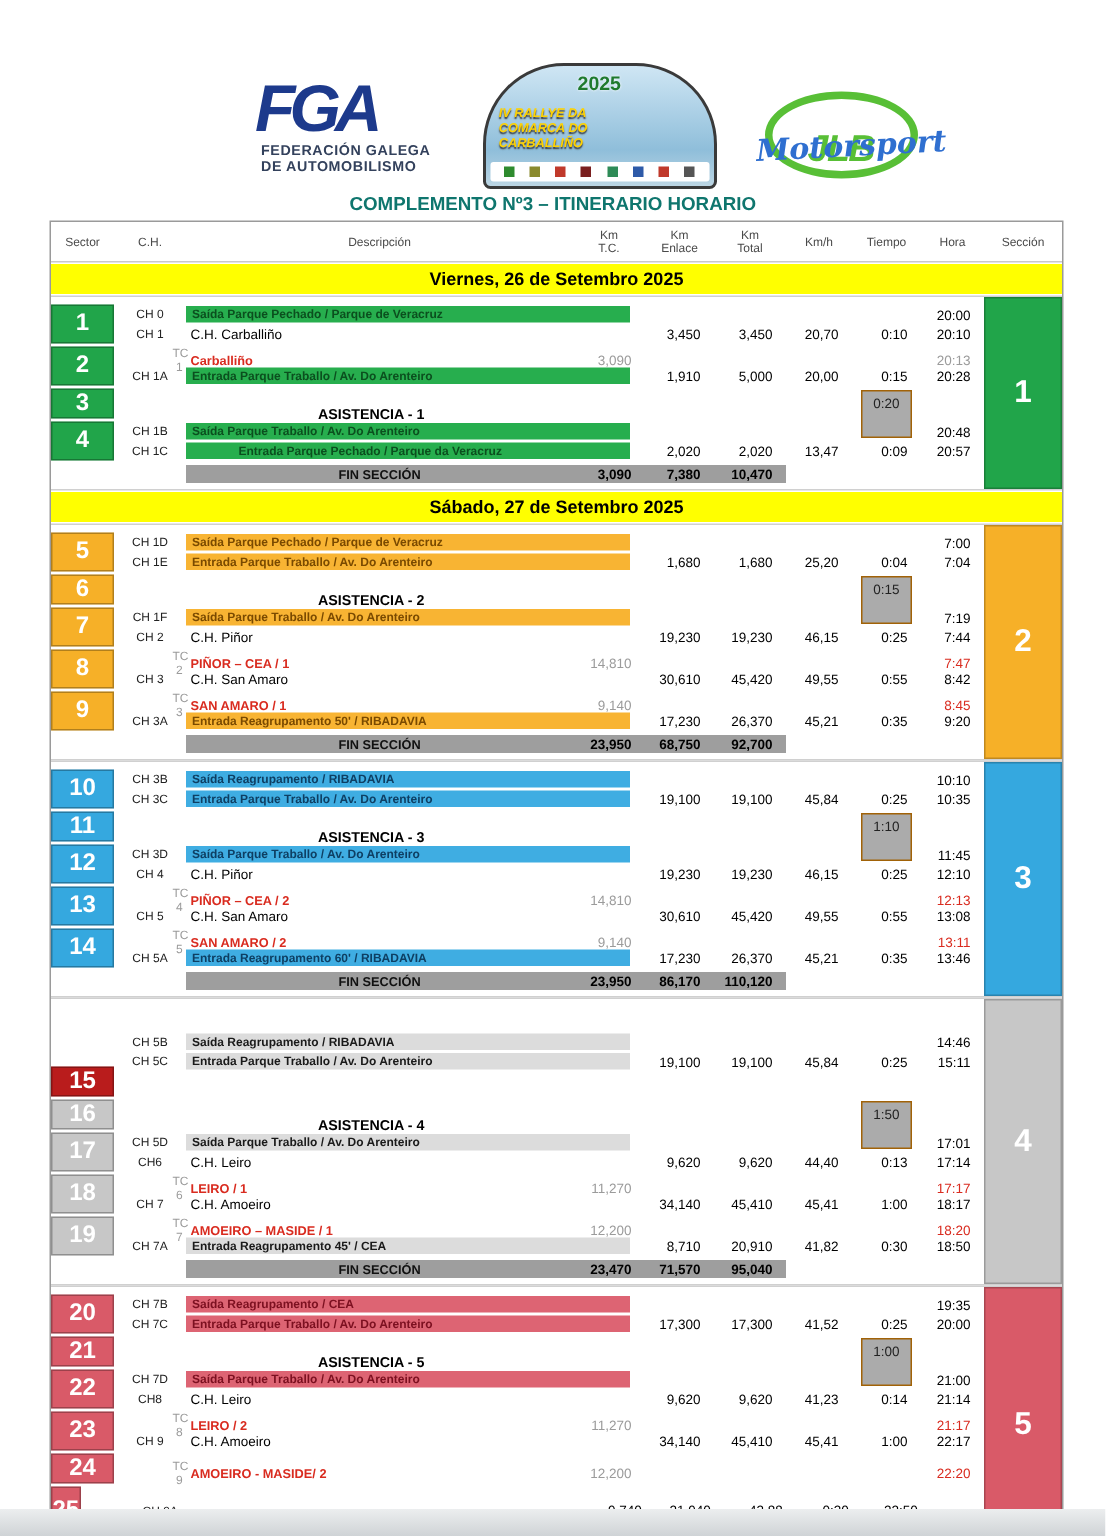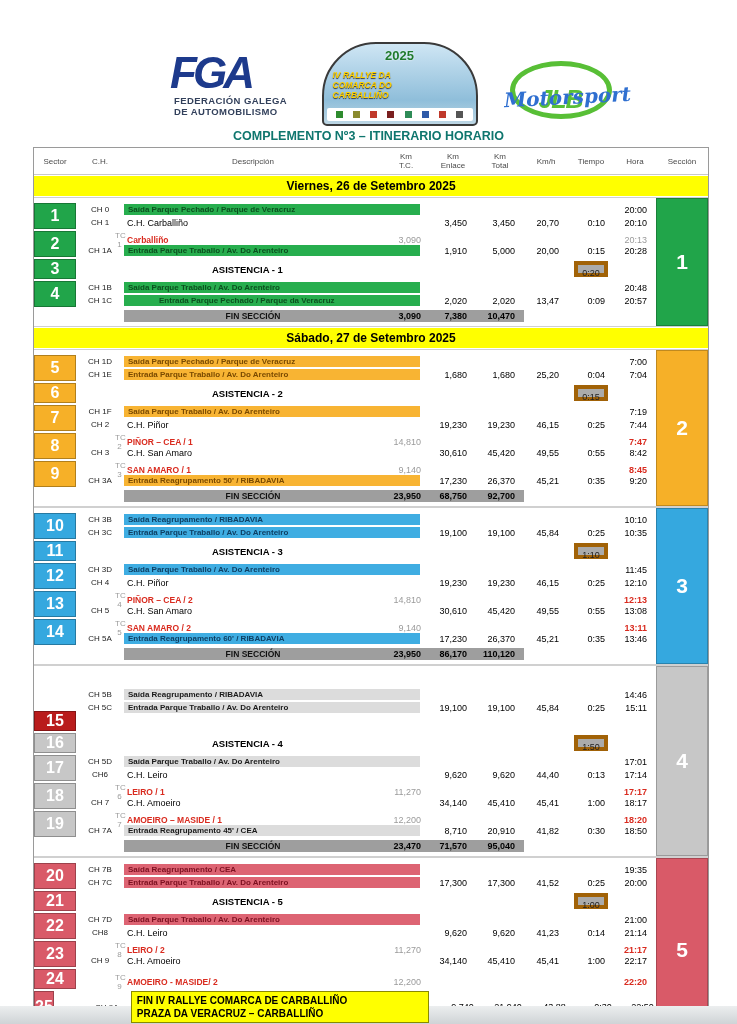--- a/index.html
+++ b/index.html
@@ -57,24 +57,24 @@
   .c-desc{text-align:left;position:relative;}
   .desc-plain{padding-left:3px;color:#000;}
   .desc-red{padding-left:3px;color:#d92b1f;font-weight:bold;font-size:8.5px;}
   .bar{position:relative;z-index:1;width:calc(100% + 38px);box-sizing:border-box;
     padding:1px 4px;font-weight:bold;font-size:8px;line-height:9px;}
   .finish-box{position:relative;z-index:1;width:calc(100% + 40px);box-sizing:border-box;
     background:#ffff00;border:1px solid #8a8a00;color:#000;font-weight:bold;font-size:10px;
     line-height:13px;padding:2px 5px;}
   .c-num{text-align:right;padding-right:9px;color:#000;}
   .c-num.gray{color:#9b9b9b;}
-  .c-num.red{color:#d92b1f;font-weight:bold;}
+  .c-num.red{color:#d92b1f;font-weight:normal;}
   .asist-label{padding-left:88px;font-weight:bold;font-size:9.5px;color:#000;}
-  .asist-box{background:#ababab;height:16px;line-height:16px;text-align:center;
-    margin:0 6px;color:#222;font-size:9px;border:4px solid #a16207;box-sizing:border-box;}
+  .asist-box{background:#ababab;height:32px;line-height:16px;text-align:center;
+    margin:0 6px;color:#222;font-size:9px;border:1px solid #a16207;box-sizing:border-box;}
   .fin-row .fin-label{background:#9e9e9e;font-weight:bold;font-size:8.5px;text-align:center;
     height:12px;line-height:12px;}
   .fin-row .fin-num{background:#9e9e9e;font-weight:bold;height:12px;line-height:12px;}
   .totals{display:flex;height:18px;align-items:center;margin:3px 0 2px 0;}
   .totals .line{height:15px;font-weight:bold;}
   .tot-cell{border-top:1px solid #8a8a8a;border-bottom:1px solid #8a8a8a;height:15px;line-height:15px;box-sizing:border-box;}
   .tot-first{border-left:1px solid #8a8a8a;text-align:center;font-size:9.5px;}
   .tot-last-pad{border-right:1px solid #8a8a8a;}
   .bottom-strip{position:absolute;left:0;bottom:0;width:737px;height:18px;
     background:linear-gradient(#eceeef,#cfd3d6);}
@@ -830,26 +830,20 @@
               <div class="c-num "></div>
               <div class="c-num red">22:20</div>
             </div>
           </div>
         </div>
         <div class="rowblock">
           <div class="sector-num" style="background: rgb(217, 90, 104);">25</div>
           <div class="lines">
             <div class="line tall" style="height: 32px; padding-left: 29px;">
               <div class="c-ch">CH 9A</div>
-              <div class="c-desc">
-                <div class="finish-box">
-                  <div>FIN IV RALLYE COMARCA DE CARBALLIÑO</div>
-                  <div>PRAZA DA VERACRUZ – CARBALLIÑO</div>
-                </div>
-              </div>
               <div class="c-num "></div>
               <div class="c-num ">9,740</div>
               <div class="c-num ">21,940</div>
               <div class="c-num ">43,88</div>
               <div class="c-num ">0:30</div>
               <div class="c-num ">22:50</div>
             </div>
           </div>
         </div>
         <div class="rowblock fin-row">

